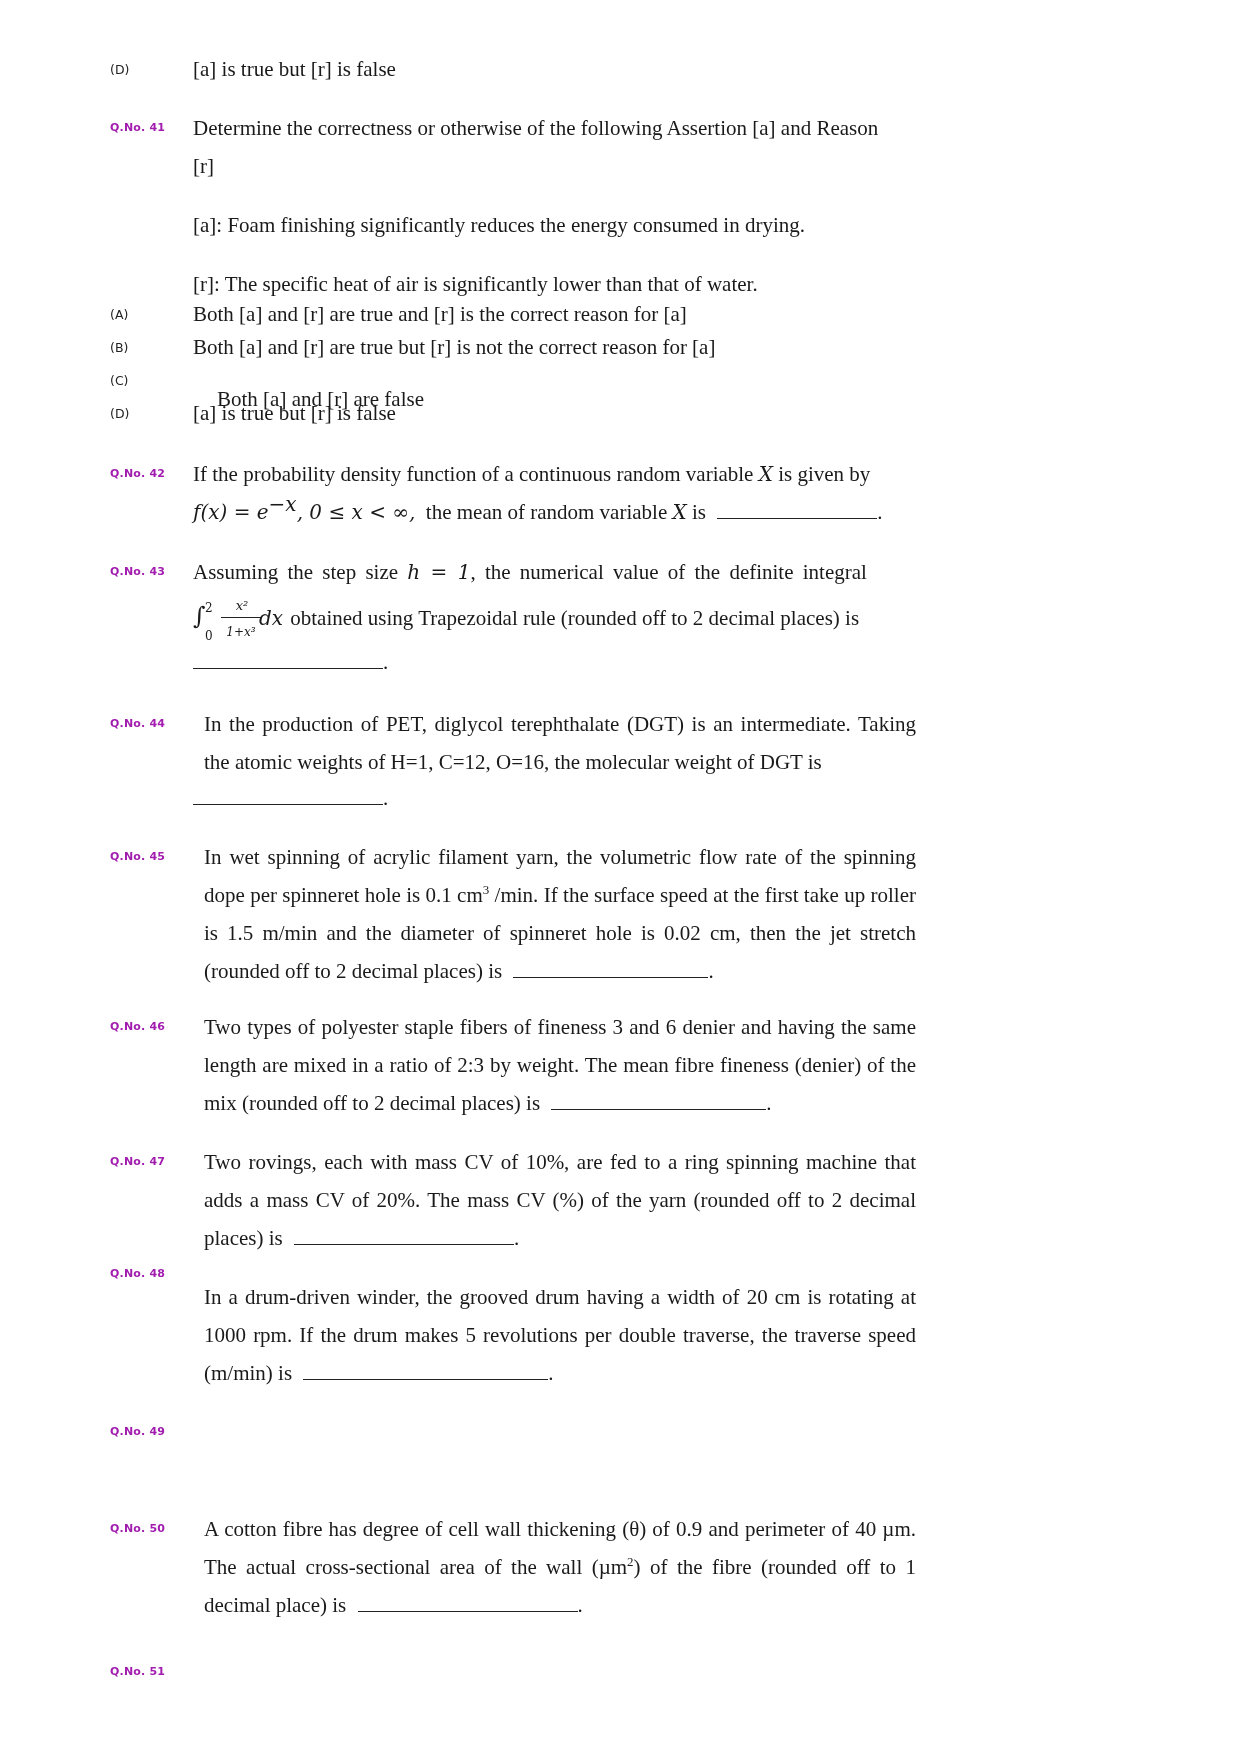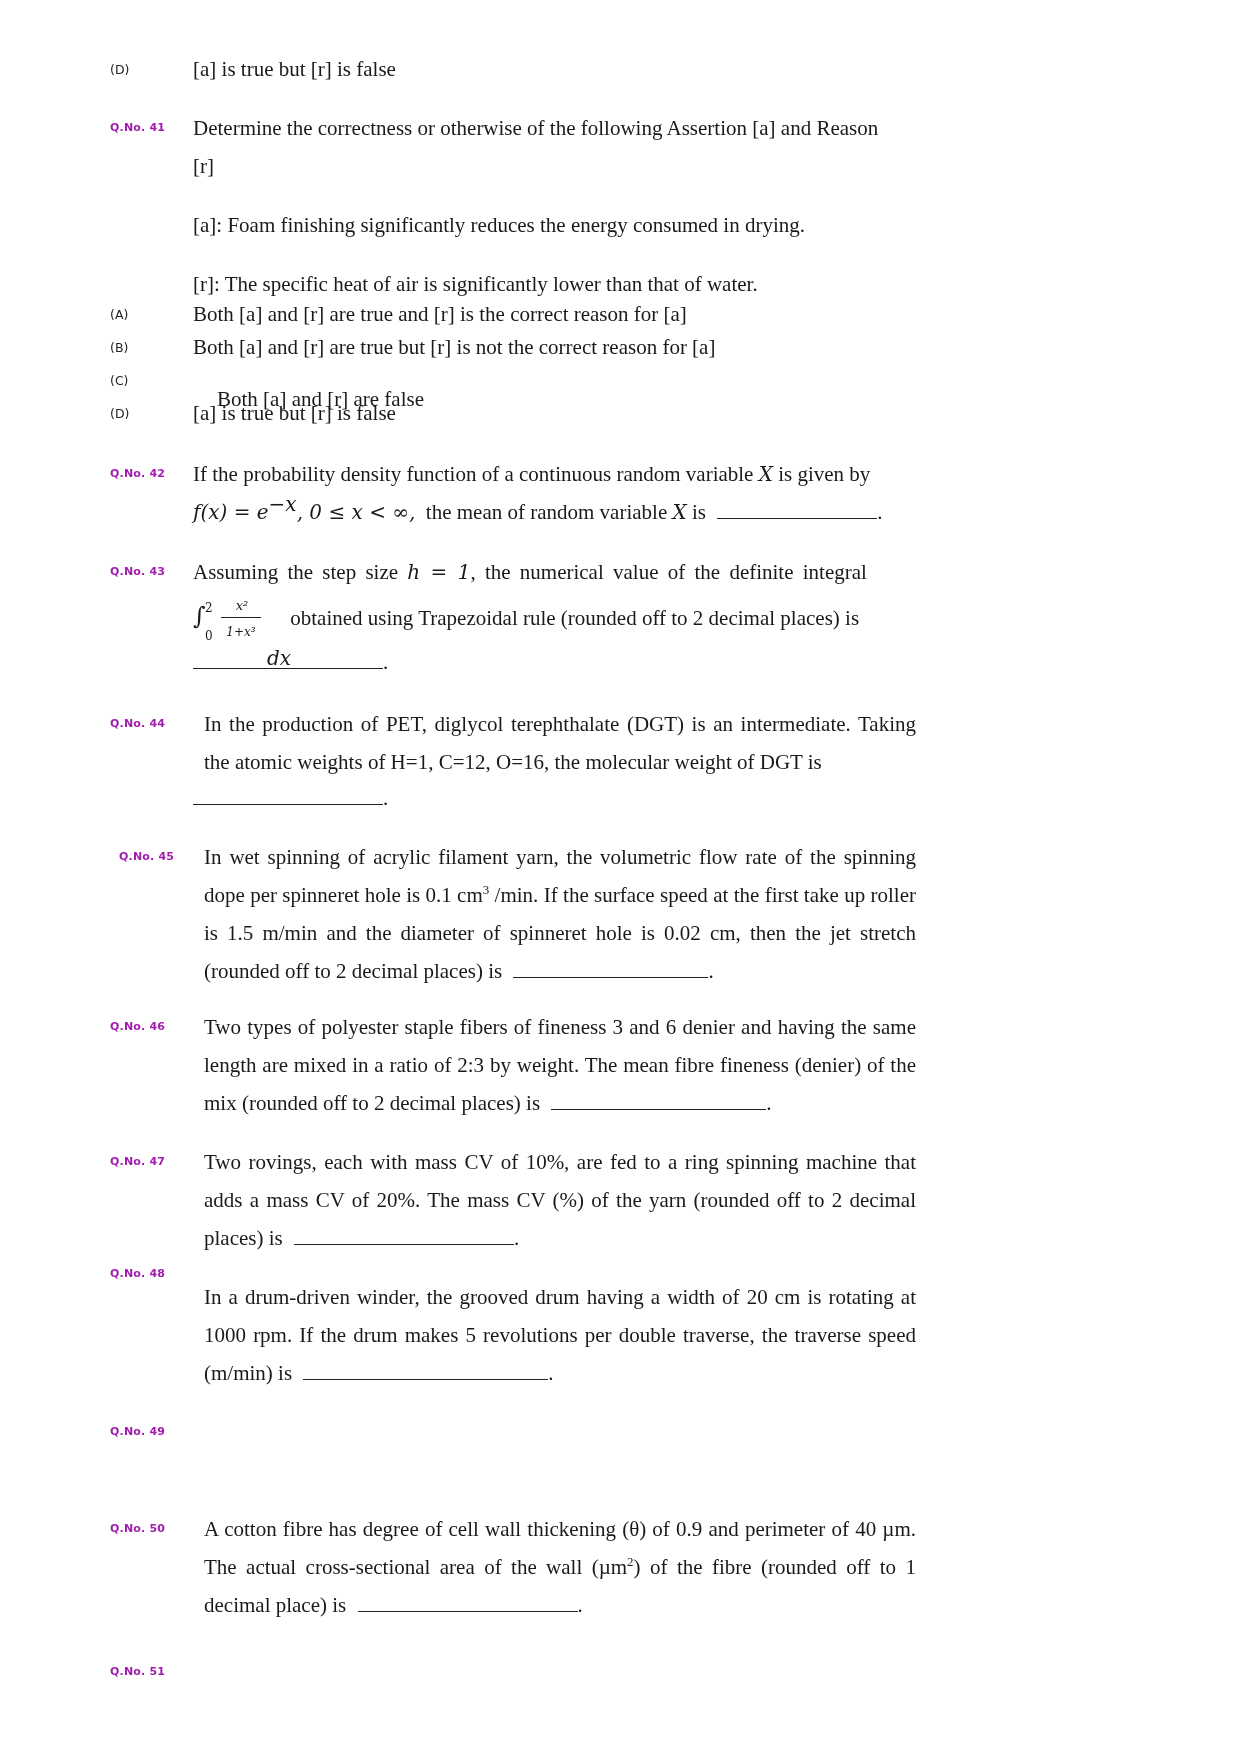--- a/index.html
+++ b/index.html
@@ -76,21 +76,21 @@
       font-family: "DejaVu Serif", serif;
       width: 92px;
       height: 44px;
     }
     .integral .sign { position: absolute; left: 0; top: 4px; font-size: 24px; font-style: normal; }
     .integral .up { position: absolute; left: 12px; top: -4px; font-size: 12px; }
     .integral .lo { position: absolute; left: 12px; top: 24px; font-size: 12px; }
     .integral .num { position: absolute; left: 30px; top: -6px; width: 38px; text-align: center; font-size: 13px; font-style: italic; }
     .integral .bar { position: absolute; left: 28px; top: 19px; width: 40px; border-top: 1.2px solid #222; }
     .integral .den { position: absolute; left: 26px; top: 20px; width: 44px; text-align: center; font-size: 12px; font-style: italic; }
-    .integral .dx { position: absolute; left: 74px; top: 6px; font-size: 20px; font-style: italic; margin-top: 40px; }
+    .integral .dx { position: absolute; left: 66px; top: 6px; font-size: 20px; font-style: italic; }
   </style>
 </head>
 <body>
 
 <div class="page">
 
   <span class="opt-label" style="top:62px;">(D)</span>
   <div class="line" style="top:55px;">[a] is true but [r] is false</div>
 
   <span class="label" style="top:121px;">Q.No. 41</span>
@@ -142,21 +142,21 @@
   <div class="line" style="top:648px;">
     <span class="blank" style="width:190px; margin-left:0;"></span><span>.</span>
   </div>
 
   <span class="label" style="top:717px;">Q.No. 44</span>
   <div class="text" style="top:705px; height:76px; overflow:hidden;">In the production of PET, diglycol terephthalate (DGT) is an intermediate. Taking the atomic weights of H=1, C=12, O=16, the molecular weight of DGT is</div>
   <div class="line" style="top:784px;">
     <span class="blank" style="width:190px; margin-left:0;"></span><span>.</span>
   </div>
 
-  <span class="label" style="top:850px;margin-left:9px;">Q.No. 45</span>
+  <span class="label" style="top:850px;">Q.No. 45</span>
   <div class="text" style="top:838px;">
     <span>In wet spinning of acrylic filament yarn, the volumetric flow rate of the spinning dope per spinneret hole is 0.1 cm</span><sup>3</sup><span> /min. If the surface speed at the first take up roller is 1.5 m/min and the diameter of spinneret hole is 0.02 cm, then the jet stretch (rounded off to 2 decimal places) is</span>
     <span class="blank" style="width:195px;"></span><span>.</span>
   </div>
 
   <span class="label" style="top:1020px;">Q.No. 46</span>
   <div class="text" style="top:1008px;">
     <span>Two types of polyester staple fibers of fineness 3 and 6 denier and having the same length are mixed in a ratio of 2:3 by weight. The mean fibre fineness (denier) of the mix (rounded off to 2 decimal places) is</span>
     <span class="blank" style="width:215px;"></span><span>.</span>
   </div>

